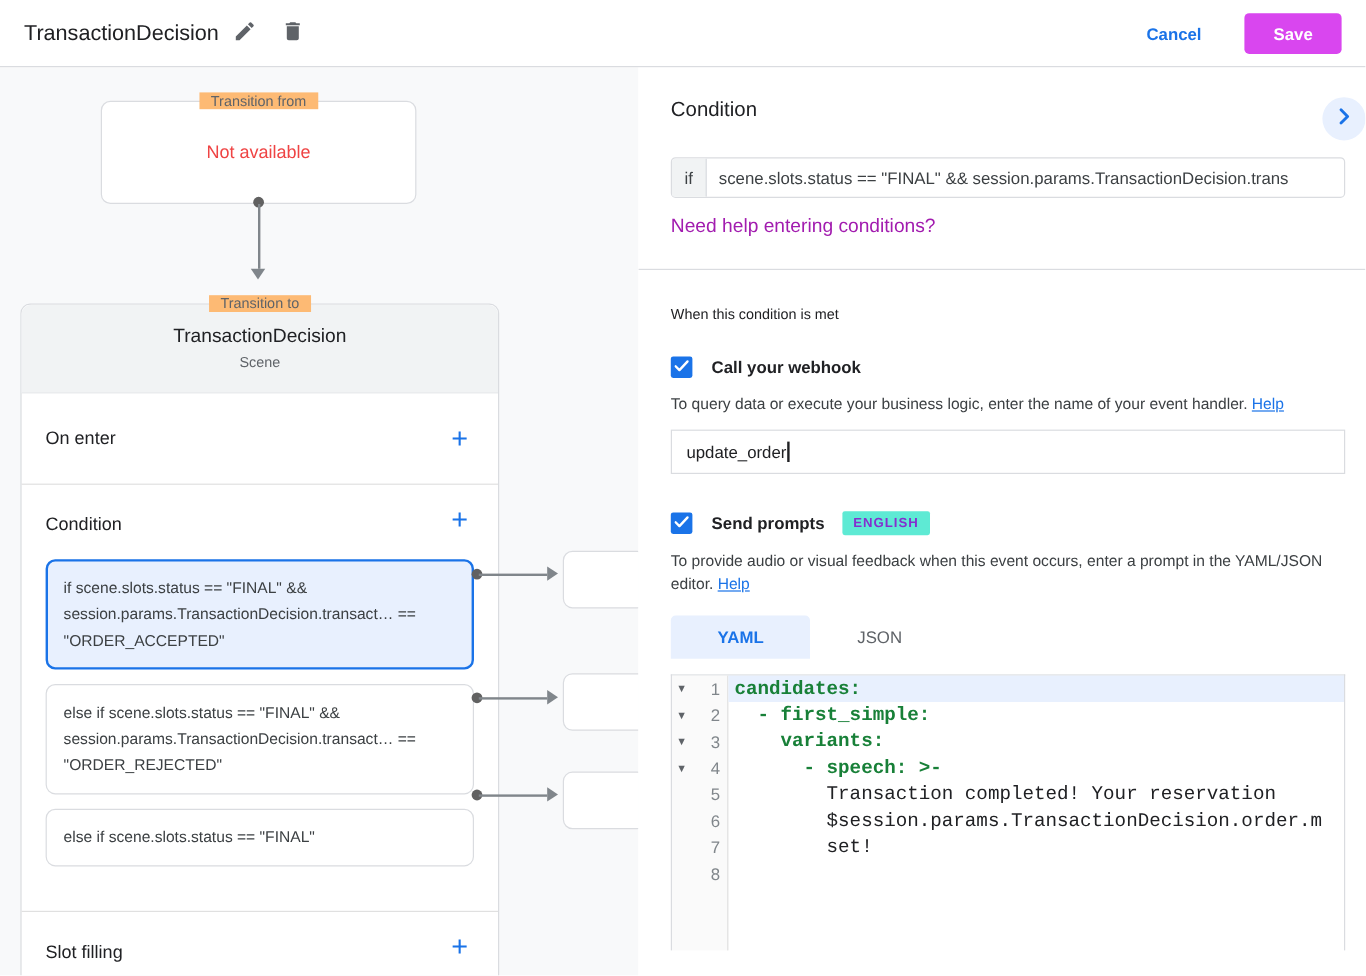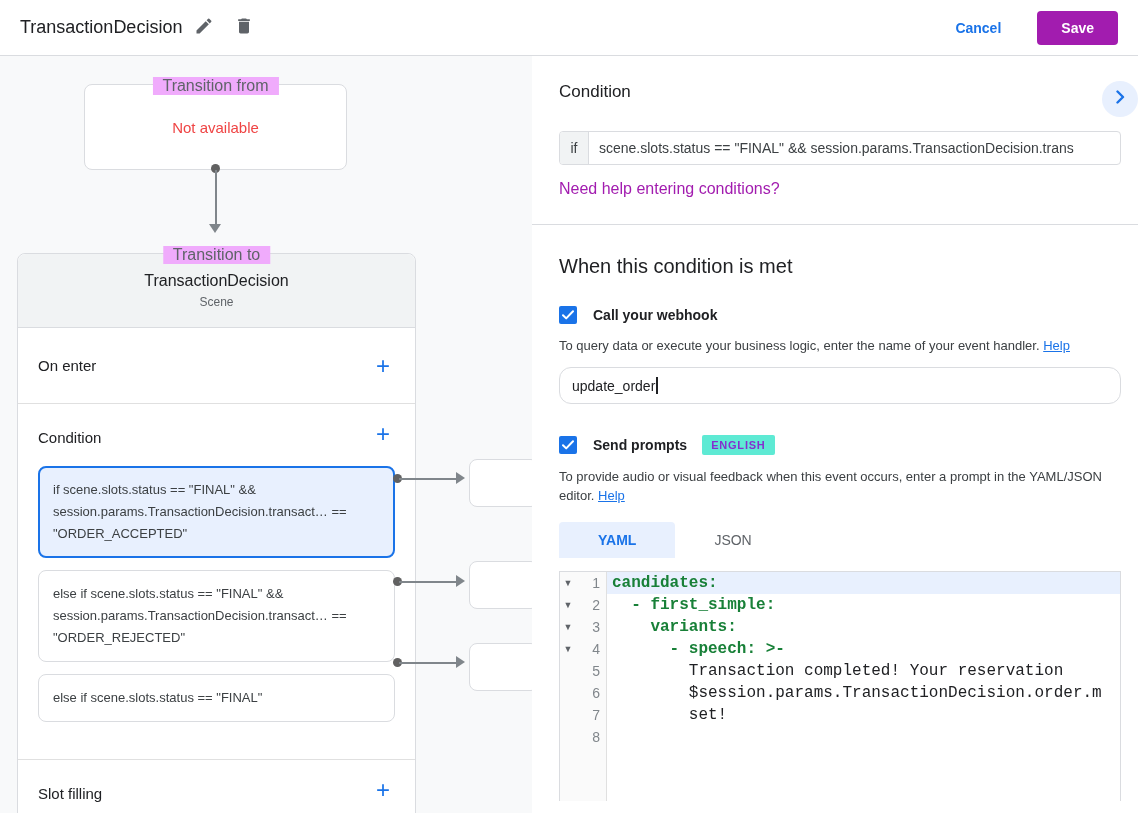--- a/index.html
+++ b/index.html
@@ -10,30 +10,30 @@
   
   .appbar { position:absolute; left:0; top:0; width:1138px; height:56px; background:#fff;
     border-bottom:1px solid #dadce0; display:flex; align-items:center; padding:0 20px; z-index:30; }
   .appbar-title { font-size:18px; color:#202124; }
   .icon-btn { width:36px; height:36px; border:none; background:transparent; display:flex;
     align-items:center; justify-content:center; cursor:pointer; margin-left:4px; }
   .icon-btn svg { fill:#5f6368; }
   .appbar-spacer { flex:1; }
   .btn-text { border:none; background:transparent; color:#1a73e8; font-size:14px; font-weight:bold;
     padding:8px 16px; cursor:pointer; font-family:inherit; }
-  .btn-primary { border:none; background:#a21caf; color:#fff; font-size:14px; font-weight:bold;
+  .btn-primary { border:none; background:#d946ef; color:#fff; font-size:14px; font-weight:bold;
     padding:9px 24px; border-radius:4px; margin-left:20px; cursor:pointer; font-family:inherit; }
 
   
   .canvas { position:absolute; left:0; top:56px; width:532px; height:757px; background:#f8f9fa; overflow:hidden; }
 
   .tfrom-box { position:absolute; left:84px; top:28px; width:263px; height:86px; background:#fff;
     border:1px solid #dadce0; border-radius:8px; display:flex; align-items:center; justify-content:center; }
-  .flow-label { position:absolute; top:-8px; left:50%; transform:translateX(-50%); background:#f0abfc;
-    padding:0 10px; font-size:16px; color:#5f6368; white-space:nowrap; }
+  .flow-label { position:absolute; top:-8px; left:50%; transform:translateX(-50%); background:#fdba74;
+    padding:0 10px; font-size:12px; color:#5f6368; white-space:nowrap; }
   .tfrom-text { font-size:15px; color:#ef4444; }
 
   .varrow-dot { position:absolute; left:211px; top:108px; width:9px; height:9px; border-radius:50%; background:#616161; }
   .varrow-line { position:absolute; left:214.5px; top:114px; width:2px; height:54px; background:#80868b; }
   .varrow-head { position:absolute; left:209px; top:168px; width:0; height:0;
     border-left:6px solid transparent; border-right:6px solid transparent; border-top:9px solid #80868b; }
 
   .tto-box { position:absolute; left:17px; top:197px; width:399px; height:626px; background:#fff;
     border:1px solid #dadce0; border-radius:8px 8px 0 0; }
   .tto-header { background:#f1f3f4; border-bottom:1px solid #dadce0; border-radius:8px 8px 0 0;
@@ -77,33 +77,33 @@
   .collapse-btn svg { stroke:#1a73e8; }
 
   .if-row { margin-top:29px; height:34px; border:1px solid #dadce0; border-radius:4px; display:flex; overflow:hidden; }
   .if-prefix { width:29px; background:#f1f3f4; border-right:1px solid #dadce0; display:flex;
     align-items:center; justify-content:center; font-size:14px; color:#3c4043; flex:none; }
   .if-value { flex:1; display:flex; align-items:center; padding:0 10px; font-size:14px; color:#3c4043;
     white-space:nowrap; overflow:hidden; }
   .help-link { display:inline-block; margin-top:15px; font-size:16px; color:#a21caf; text-decoration:none; }
   .panel-divider { height:1px; background:#dadce0; margin:26px -17px 0 -27px; }
 
-  .when-title { margin-top:30px; font-size:20px; color:#202124; }
+  .when-title { margin-top:30px; font-size:12px; color:#202124; }
   .check-row { margin-top:28px; display:flex; align-items:center; }
   .check-row.second { margin-top:31px; }
   .checkbox { width:18px; height:18px; border-radius:2px; background:#1a73e8; display:flex;
     align-items:center; justify-content:center; cursor:pointer; flex:none; }
   .checkbox svg { stroke:#fff; }
   .check-label { margin-left:16px; font-size:14px; font-weight:bold; color:#202124; }
   .lang-badge { margin-left:15px; background:#5eead4; color:#8430ce; font-size:11px; font-weight:bold;
     letter-spacing:.8px; padding:4px 9px; border-radius:2px; }
   .desc { margin-top:12px; font-size:13px; color:#3c4043; line-height:19px; max-width:562px; }
   .desc a { color:#1a73e8; }
   .desc a.u { text-decoration:underline; }
-  .text-input { margin-top:12px; height:37px; border:1px solid #dadce0; border-radius:12px;
+  .text-input { margin-top:12px; height:37px; border:1px solid #dadce0; border-radius:0;
     display:flex; align-items:center; padding:0 12px; font-size:14px; color:#202124; cursor:text; }
   .caret { display:inline-block; width:1.5px; height:17px; background:#202124; margin-left:1px; }
 
   .tabs { margin-top:17px; display:flex; }
   .tab { height:36px; display:flex; align-items:center; justify-content:center; padding:0 39px;
     font-size:14px; color:#5f6368; cursor:pointer; border-radius:4px 4px 0 0; }
   .tab.active { background:#e8f0fe; color:#1a73e8; font-weight:bold; }
 
   .editor { position:relative; margin-top:13px; height:230px; border:1px solid #dadce0; border-bottom:none;
     background:#fff; font-family:"Liberation Mono", monospace; }

